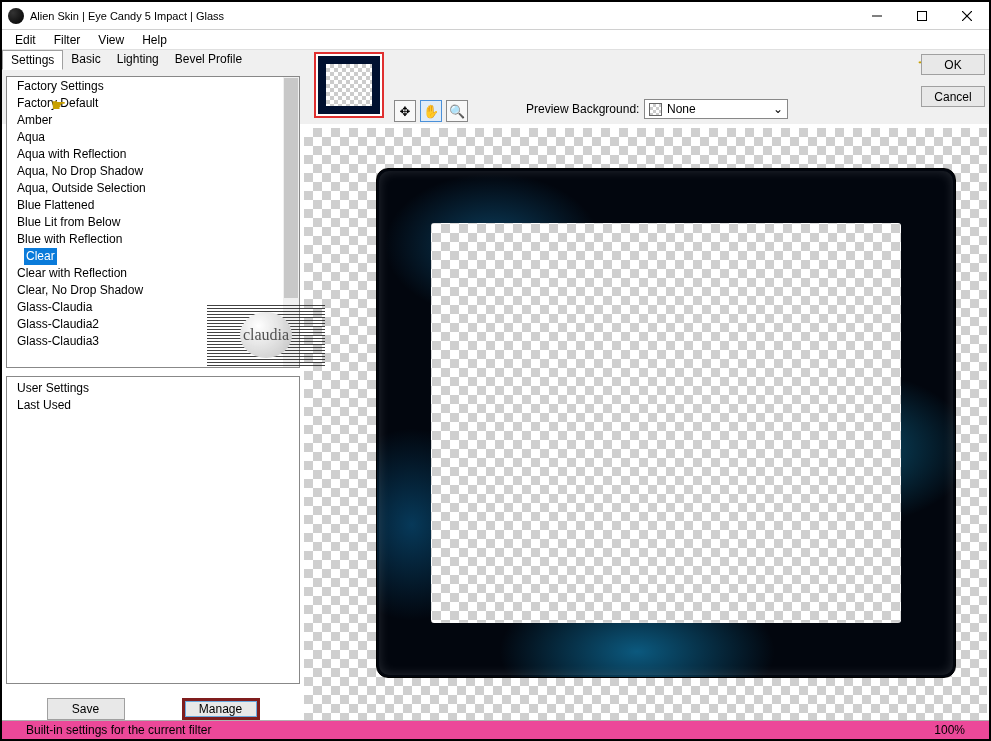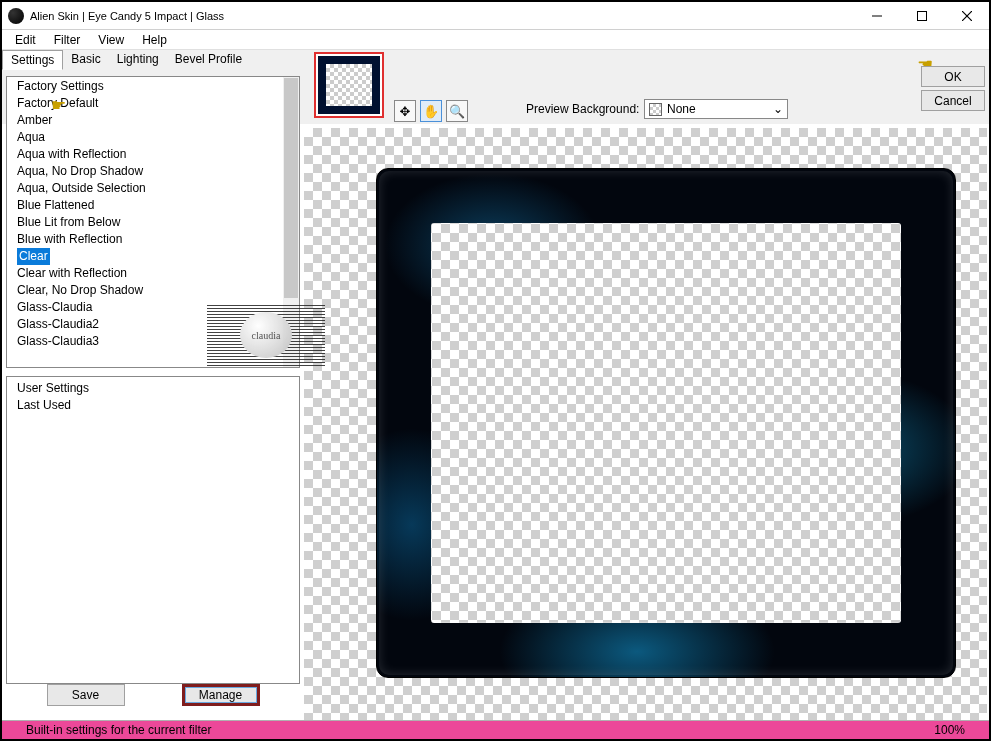--- a/index.html
+++ b/index.html
@@ -29,57 +29,57 @@
 
   .tool-icons { position: absolute; left: 392px; top: 50px; display: flex; gap: 4px; }
   .tool-icon { width: 22px; height: 22px; border: 1px solid #888; background: #f8f8f8; display: flex; align-items: center; justify-content: center; font-size: 13px; }
   .tool-icon.sel { border: 1px solid #4a90d9; background: #e0ecf8; }
 
   .preview-bg-label { position: absolute; left: 524px; top: 52px; }
   .preview-bg-select { position: absolute; left: 642px; top: 49px; width: 144px; height: 20px; border: 1px solid #888; background: #fff; display: flex; align-items: center; padding: 0 4px; }
   .preview-bg-select .swatch { width: 13px; height: 13px; border: 1px solid #666; margin-right: 5px; background: repeating-conic-gradient(#ccc 0 90deg,#fff 0 180deg) 0 0/6px 6px; }
   .preview-bg-select .chev { margin-left: auto; }
 
-  .rightbtns { position: absolute; right: 4px; top: 4px; display: flex; flex-direction: column; gap: 3px; margin-top: 12px; }
+  .rightbtns { position: absolute; right: 4px; top: 4px; display: flex; flex-direction: column; gap: 11px; }
   .rightbtns .btn { width: 64px; height: 21px; background: #e8e8e8; border: 1px solid #a0a0a0; display: flex; align-items: center; justify-content: center; }
   .point-hand { position: absolute; right: 56px; top: 4px; font-size: 18px; color: #c8a000; transform: scaleX(-1); }
 
   .hand-cursor { position: absolute; left: 49px; top: 45px; font-size: 17px; color: #c8a000; z-index: 10; }
 
   
   .leftcol { position: absolute; left: 4px; top: 74px; width: 294px; bottom: 19px; display: flex; flex-direction: column; }
   .factory-list { height: 292px; border: 1px solid #888; background: #fff; position: relative; }
   .factory-list .list-body { position: absolute; inset: 0 16px 0 0; overflow: hidden; }
   .factory-list .scrollbar { position: absolute; right: 0; top: 0; bottom: 0; width: 16px; background: #f0f0f0; }
   .factory-list .scroll-thumb { position: absolute; left: 1px; right: 1px; top: 1px; height: 220px; background: #c8c8c8; }
   .list-head { padding: 2px 10px; color: #000; }
   .list-item { padding: 0px 10px; color: #000; line-height: 17px; }
-  .list-item.selected { background: #0a7bda; color: #fff; display: inline-block; margin-left:10px; padding: 0 2px; }
+  .list-item.selected { background: #0a7bda; color: #fff; display: inline-block; margin-left:17px; padding: 0 2px; }
   .list-item.selected-wrap { padding:0; }
 
   .user-list { margin-top: 8px; flex: 1; border: 1px solid #888; background: #fff; padding: 2px 0; }
-  .btnrow { height: 36px; display: flex; align-items: flex-start; justify-content: space-around; padding: 0 12px; }
+  .btnrow { height: 36px; display: flex; align-items: flex-end; justify-content: space-around; padding: 0 12px; }
   .btnrow .btn { width: 78px; height: 22px; background: #e8e8e8; border: 1px solid #a0a0a0; display: flex; align-items: center; justify-content: center; }
   .btnrow .btn.focus { border: 3px solid #7f1d1d; box-shadow: 0 0 0 1px #69a9e0 inset; }
 
   
   .preview-area { position: absolute; left: 302px; right: 2px; top: 126px; bottom: 19px; background: repeating-conic-gradient(#cfcfcf 0 90deg,#fff 0 180deg) 0 0/18px 18px; }
   .glass-frame { position: absolute; left: 72px; top: 40px; width: 580px; height: 510px; border-radius: 12px; background:
      radial-gradient(ellipse 180px 120px at 20% 15%, #1db0ff55 0%, transparent 60%),
      radial-gradient(ellipse 220px 140px at 82% 55%, #18c0ff66 0%, transparent 55%),
      radial-gradient(ellipse 250px 130px at 45% 95%, #16b8ff77 0%, transparent 55%),
      radial-gradient(ellipse 140px 160px at 6% 70%, #109fef55 0%, transparent 60%),
      linear-gradient(#02060e,#02060e);
      border: 1px solid #000; }
   .glass-frame::after { content:""; position:absolute; inset: 54px; background: repeating-conic-gradient(#cfcfcf 0 90deg,#fff 0 180deg) 0 0/18px 18px; border: 1px solid rgba(255,255,255,.25); border-radius: 3px; }
   .glass-frame::before { content:""; position:absolute; inset:2px; border-radius:10px; box-shadow: inset 0 0 12px rgba(255,255,255,.15); }
 
   
   .watermark { position: absolute; left: 205px; top: 302px; width: 118px; height: 62px; background: repeating-linear-gradient(0deg,#222 0 1px,transparent 1px 3px); opacity:.85; display:flex; align-items:center; justify-content:center; z-index:5; }
-  .watermark .ball { width: 52px; height: 46px; background: radial-gradient(circle at 35% 30%, #fff, #d8d8d8 55%, #b8b8b8); border-radius: 50%; display:flex; align-items:center; justify-content:center; font-family: cursive; font-size: 10px; color:#333; }
+  .watermark .ball { width: 52px; height: 46px; background: radial-gradient(circle at 35% 30%, #fff, #d8d8d8 55%, #b8b8b8); border-radius: 50%; display:flex; align-items:center; justify-content:center; font-family: cursive; font-size: 16px; color:#333; }
 
   
   .statusbar { position: absolute; left: 0; right: 0; bottom: 0; height: 19px; border-top: 1px solid #b0b0b0; display: flex; align-items: center; padding: 0 24px; background: #ec4899; }
   .statusbar .zoom { margin-left: auto; text-align: center; }
 </style>
 </head>
 <body>
 
 <div class="titlebar">
   <div class="sysicon"></div>

